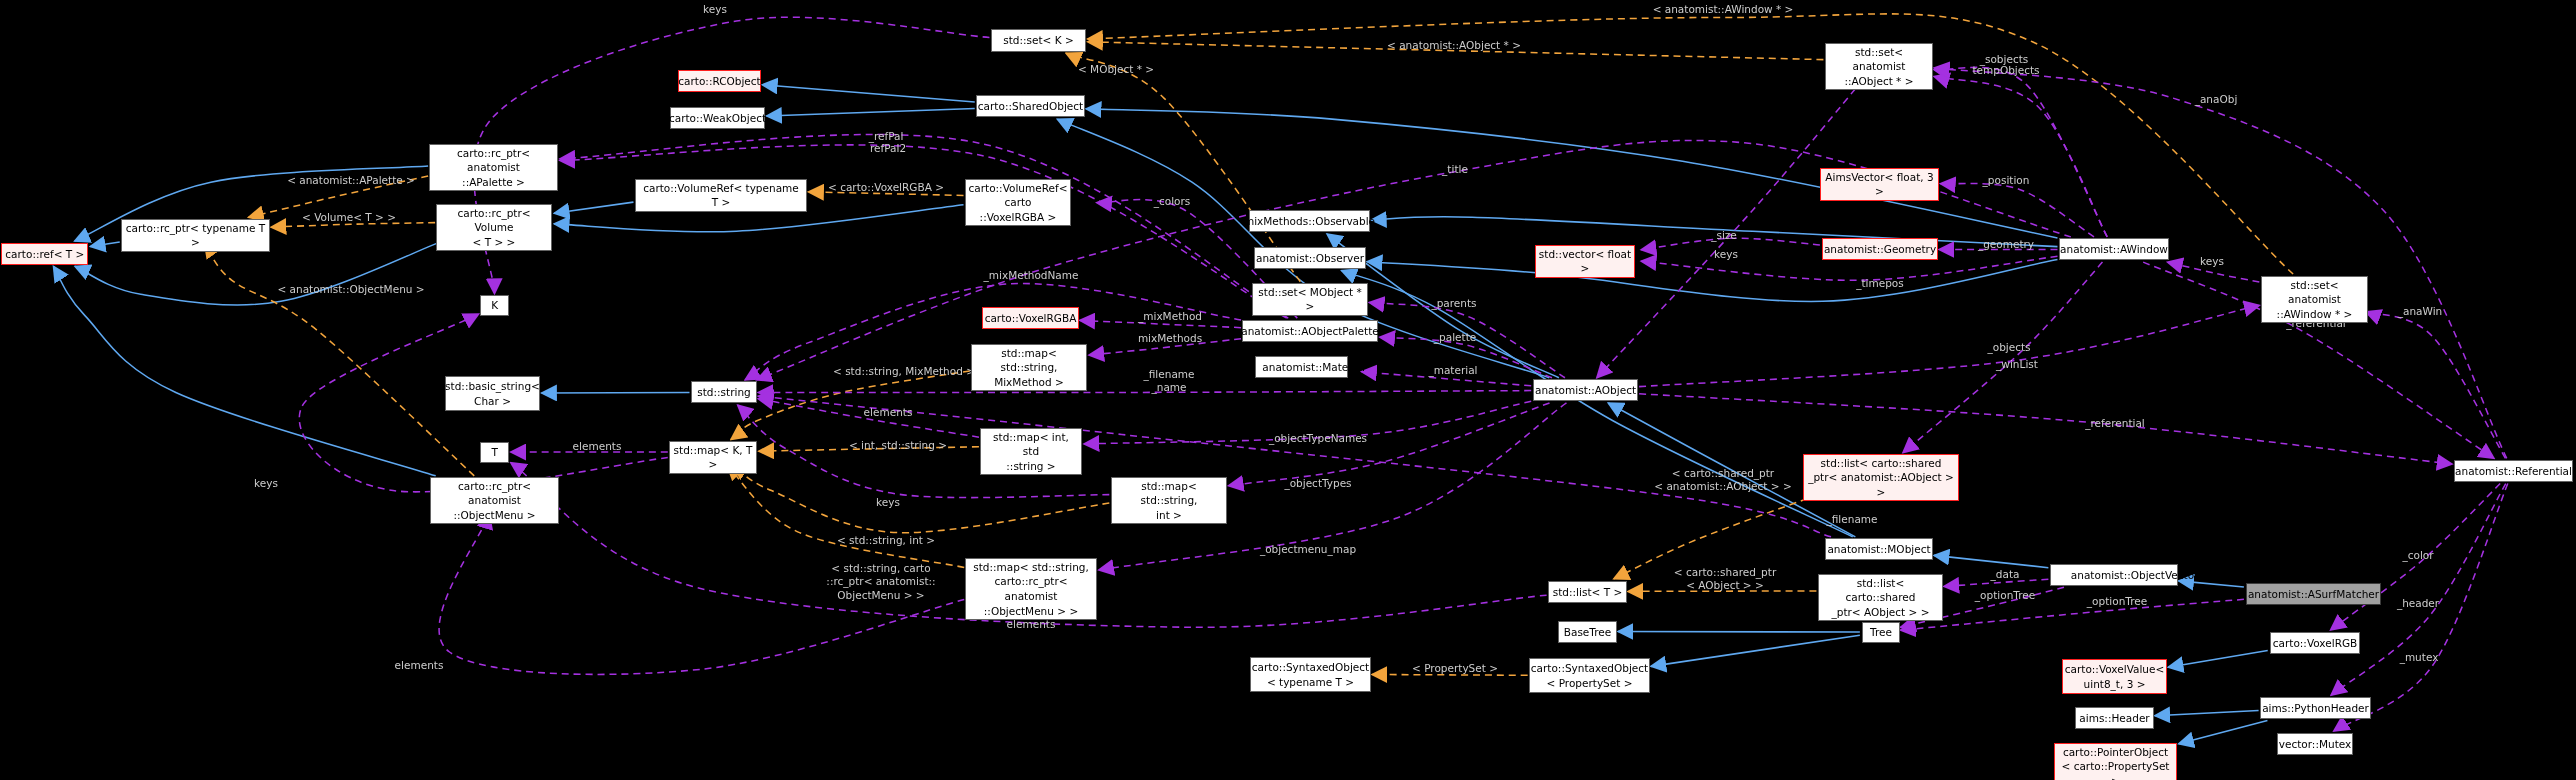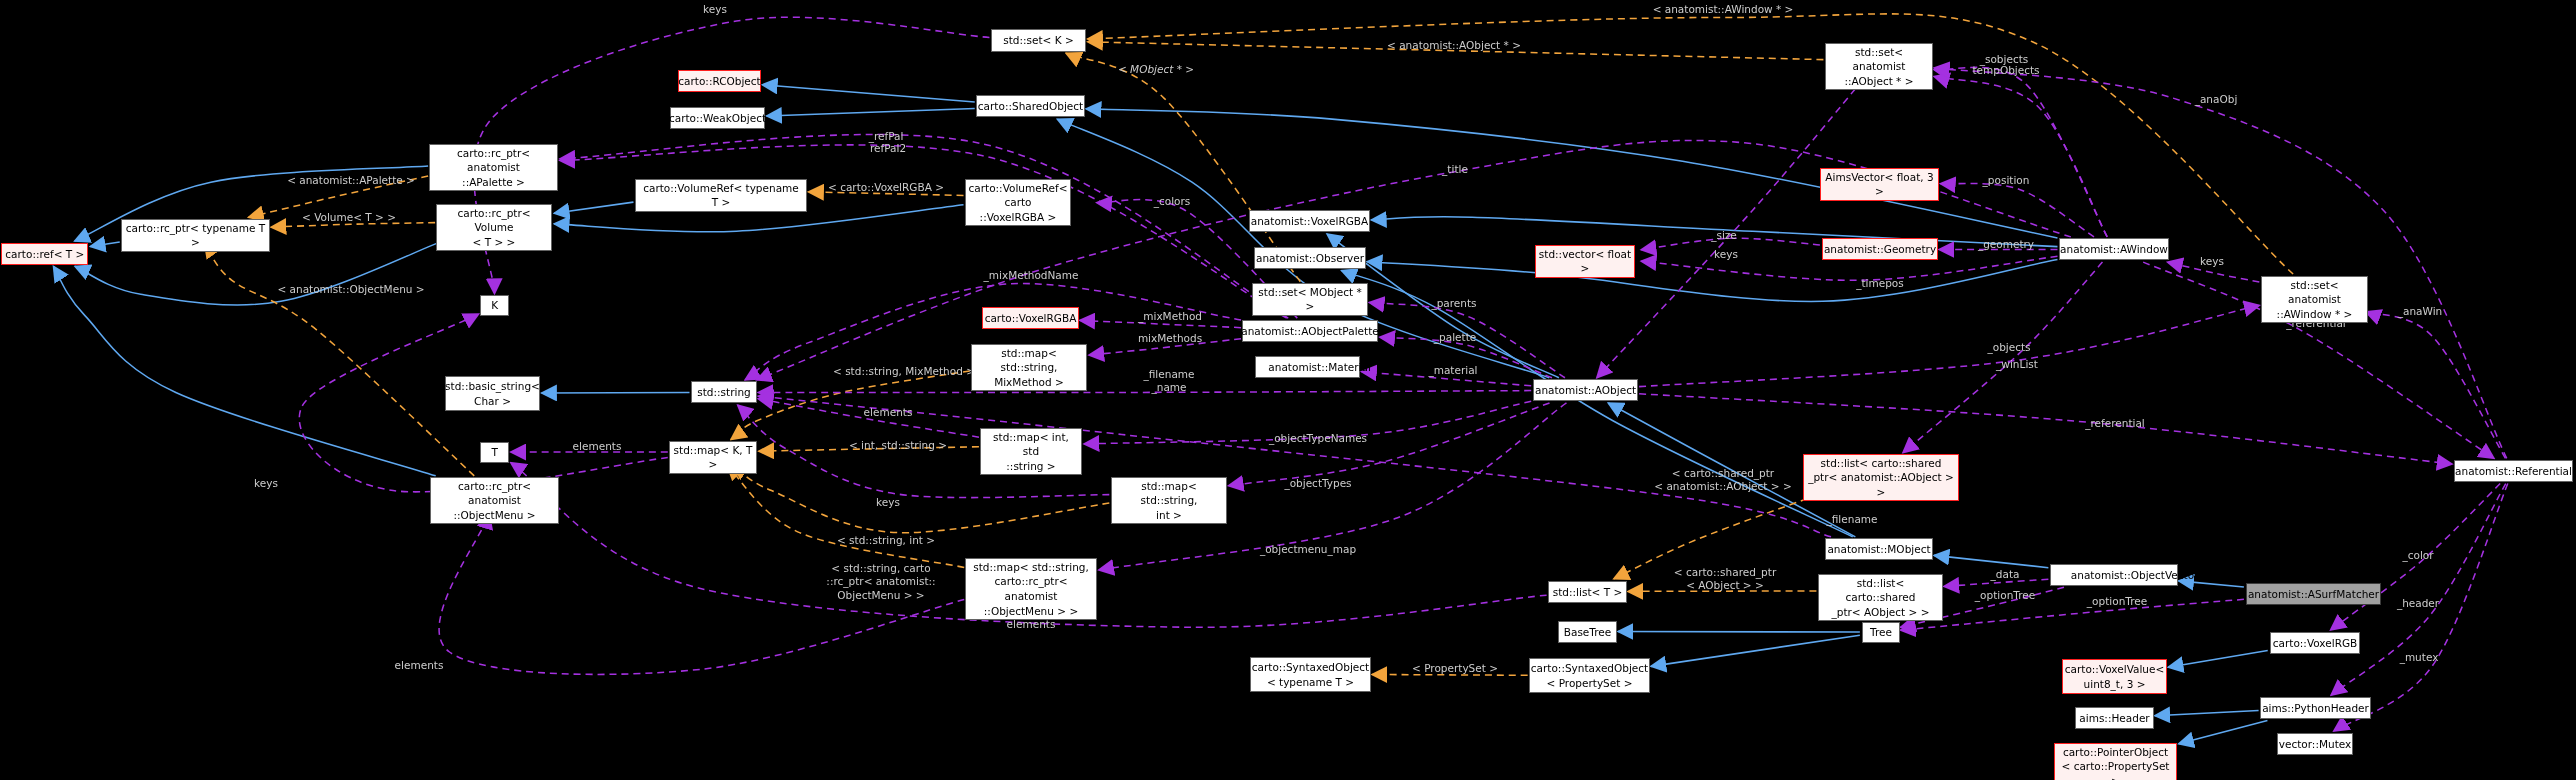--- a/index.html
+++ b/index.html
@@ -119,31 +119,31 @@
 ::AObject * &gt;</div>
       <div class="node" style="left: 429px; top: 144px; width: 129px; min-height: 35px;">carto::rc_ptr&lt; anatomist
 ::APalette &gt;</div>
       <div class="node" style="left: 635px; top: 179px; width: 172px; min-height: 22.4px;">carto::VolumeRef&lt; typename T &gt;</div>
       <div class="node" style="left: 436px; top: 204px; width: 116px; min-height: 35px;">carto::rc_ptr&lt; Volume
 &lt; T &gt; &gt;</div>
       <div class="node" style="left: 965px; top: 179px; width: 106px; min-height: 35px;">carto::VolumeRef&lt; carto
 ::VoxelRGBA &gt;</div>
       <div class="node" style="left: 121px; top: 219px; width: 149px; min-height: 22.4px;">carto::rc_ptr&lt; typename T &gt;</div>
       <div class="node red" style="left: 1.4px; top: 243px; width: 87px; min-height: 22.4px;">carto::ref&lt; T &gt;</div>
-      <div class="node" style="left: 1249px; top: 210px; width: 121px; min-height: 22.4px;">anatomist::VoxelRGBA</div>
+      <div class="node" style="left: 1249px; top: 210px; width: 121px; min-height: 22.4px;">mixMethods::Observable</div>
       <div class="node" style="left: 1254px; top: 247px; width: 112px; min-height: 22.4px;">anatomist::Observer</div>
       <div class="node red" style="left: 1820px; top: 168px; width: 119px; min-height: 22.4px;">AimsVector&lt; float, 3 &gt;</div>
       <div class="node red" style="left: 1535px; top: 245px; width: 100px; min-height: 22.4px;">std::vector&lt; float &gt;</div>
       <div class="node red" style="left: 1822px; top: 238px; width: 116px; min-height: 22.4px;">anatomist::Geometry</div>
       <div class="node" style="left: 2059px; top: 238px; width: 110px; min-height: 22.4px;">anatomist::AWindow</div>
       <div class="node" style="left: 2261px; top: 276px; width: 107px; min-height: 35px;">std::set&lt; anatomist
 ::AWindow * &gt;</div>
       <div class="node" style="left: 1252px; top: 283px; width: 116px; min-height: 22.4px;">std::set&lt; MObject * &gt;</div>
       <div class="node" style="left: 1242px; top: 320px; width: 136px; min-height: 22.4px;">anatomist::AObjectPalette</div>
-      <div class="node" style="left: 1255px; top: 356px; width: 105px; min-height: 22.4px; padding-left: 27px;">anatomist::Material</div>
+      <div class="node" style="left: 1255px; top: 356px; width: 93px; min-height: 22.4px; padding-left: 27px;">anatomist::Material</div>
       <div class="node red" style="left: 982px; top: 307px; width: 97px; min-height: 22.4px;">carto::VoxelRGBA</div>
       <div class="node" style="left: 971px; top: 344px; width: 116px; min-height: 35px;">std::map&lt; std::string,
 MixMethod &gt;</div>
       <div class="node" style="left: 480px; top: 295px; width: 29.4px; min-height: 21px;">K</div>
       <div class="node" style="left: 445px; top: 376px; width: 95px; min-height: 35px;">std::basic_string&lt;
 Char &gt;</div>
       <div class="node" style="left: 691px; top: 381px; width: 66px; min-height: 22.4px;">std::string</div>
       <div class="node" style="left: 1533px; top: 379px; width: 105px; min-height: 22.4px;">anatomist::AObject</div>
       <div class="node" style="left: 480px; top: 442px; width: 29.4px; min-height: 21px;">T</div>
       <div class="node" style="left: 669px; top: 441px; width: 88px; min-height: 22.4px;">std::map&lt; K, T &gt;</div>
@@ -174,21 +174,21 @@
       <div class="node red" style="left: 2062px; top: 659px; width: 105px; min-height: 35px;">carto::VoxelValue&lt;
 uint8_t, 3 &gt;</div>
       <div class="node" style="left: 2075px; top: 707px; width: 79px; min-height: 22.4px;">aims::Header</div>
       <div class="node" style="left: 2260px; top: 697px; width: 111px; min-height: 22.4px;">aims::PythonHeader</div>
       <div class="node" style="left: 2277px; top: 733px; width: 76px; min-height: 22.4px;">vector::Mutex</div>
       <div class="node red" style="left: 2054px; top: 743px; width: 123px; min-height: 35px;">carto::PointerObject
 &lt; carto::PropertySet &gt;</div>
       <div class="node" style="left: 2454px; top: 460px; width: 119px; min-height: 22.4px;">anatomist::Referential</div>
       <div class="edge-label" style="left: 1454px; top: 46px;">&lt; anatomist::AObject * &gt;</div>
       <div class="edge-label" style="left: 1723px; top: 9.8px;">&lt; anatomist::AWindow * &gt;</div>
-      <div class="edge-label" style="left: 1156px; top: 70px; font-style: italic;">&lt; MObject * &gt;</div>
+      <div class="edge-label" style="left: 1116px; top: 70px;">&lt; MObject * &gt;</div>
       <div class="edge-label" style="left: 351px; top: 181px;">&lt; anatomist::APalette &gt;</div>
       <div class="edge-label" style="left: 349px; top: 218px;">&lt; Volume&lt; T &gt; &gt;</div>
       <div class="edge-label" style="left: 351px; top: 290px;">&lt; anatomist::ObjectMenu &gt;</div>
       <div class="edge-label" style="left: 886px; top: 188px;">&lt; carto::VoxelRGBA &gt;</div>
       <div class="edge-label" style="left: 886px; top: 446px; margin-left: 12px;">&lt; int, std::string &gt;</div>
       <div class="edge-label" style="left: 886px; top: 541px;">&lt; std::string, int &gt;</div>
       <div class="edge-label" style="left: 904px; top: 372px;">&lt; std::string, MixMethod &gt;</div>
       <div class="edge-label" style="left: 881px; top: 582px;">&lt; std::string, carto
 ::rc_ptr&lt; anatomist::
 ObjectMenu &gt; &gt;</div>

